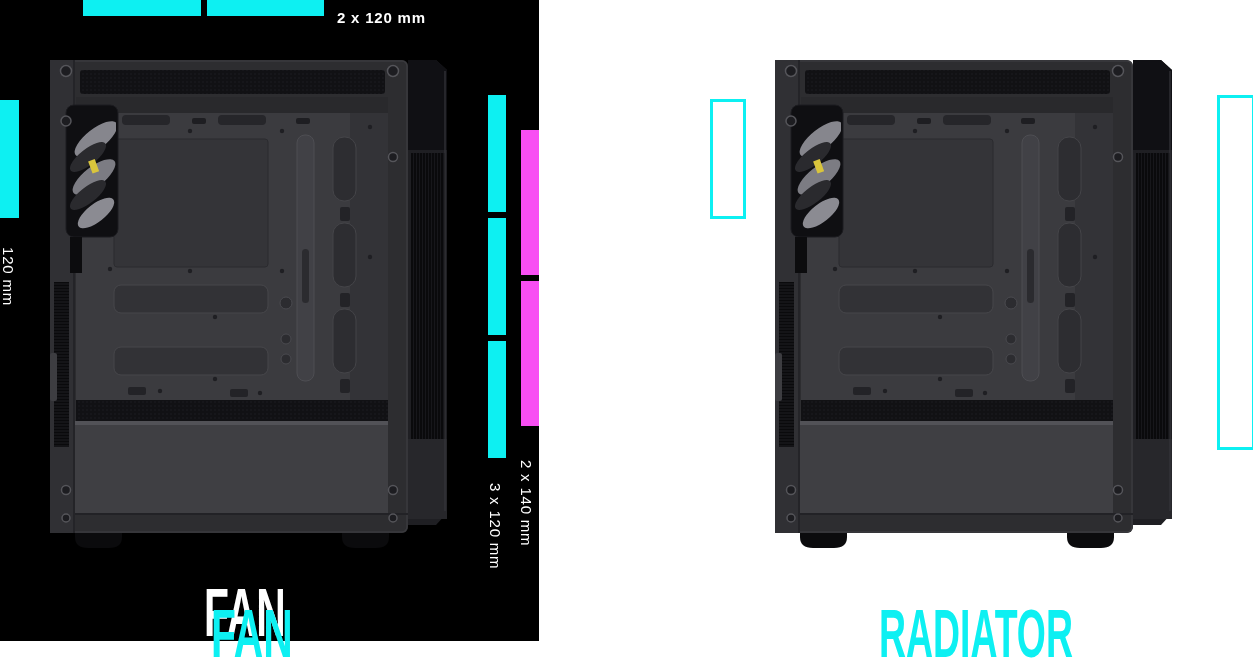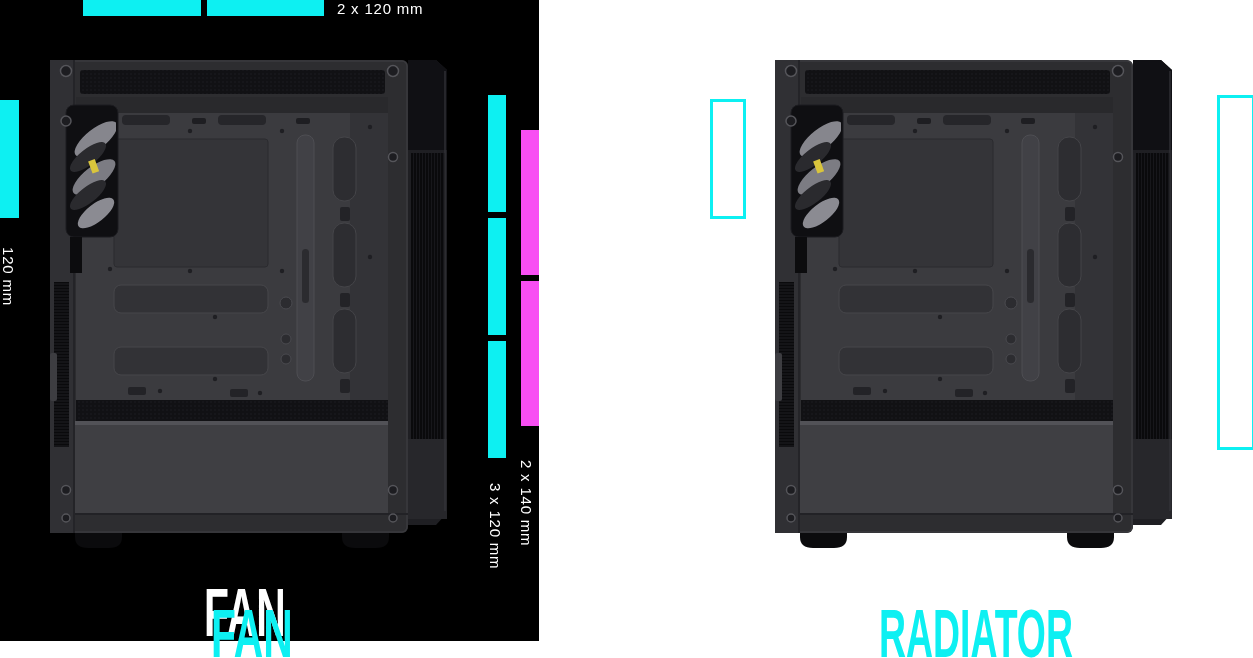--- a/index.html
+++ b/index.html
@@ -24,21 +24,21 @@
   .front-140{left:521px;top:130px;width:18px;height:296px;}
   
   .outline{position:absolute;box-sizing:border-box;border:3px solid var(--cyan);background:transparent;}
   .rear-rad{left:710px;top:99px;width:36px;height:120px;}
   .front-rad{left:1217px;top:95px;width:38px;height:355px;}
   
   .mlabel{
     position:absolute;color:#fff;font-size:15px;line-height:17px;
     letter-spacing:.8px;white-space:nowrap;
   }
-  .top-label{left:337px;top:0px;}
+  .top-label{left:337px;top:9px;font-weight:bold;}
   .vlabel{transform-origin:0 0;transform:rotate(90deg);}
   .rear-label{left:17px;top:247px;}
   .front-label-140{left:535px;top:460px;}
   .front-label-120{left:504px;top:483px;}
   
   .title{position:absolute;width:0;height:0;}
   .title span{
     position:absolute;left:0;top:0;white-space:nowrap;
     font-size:68px;font-weight:700;line-height:1;
     transform-origin:0 0;

